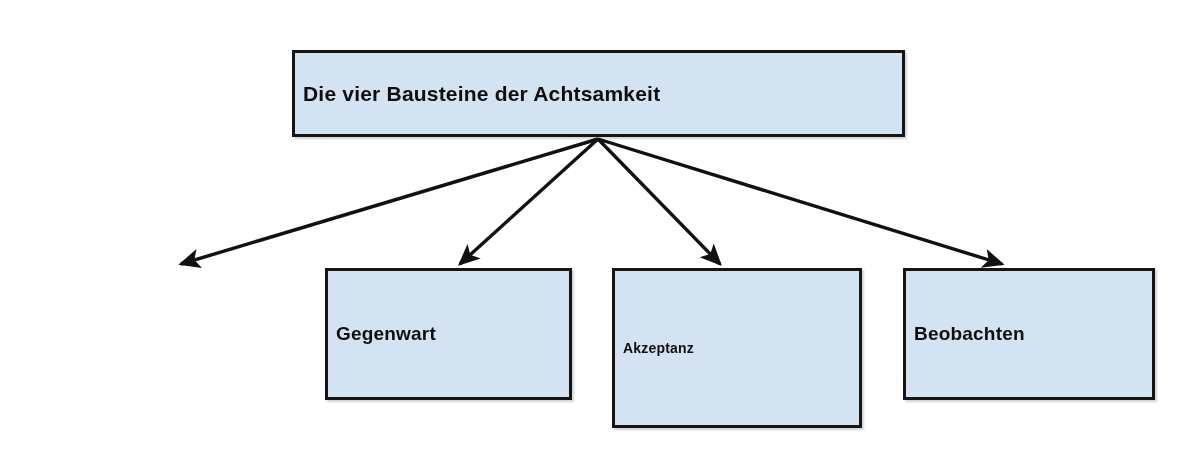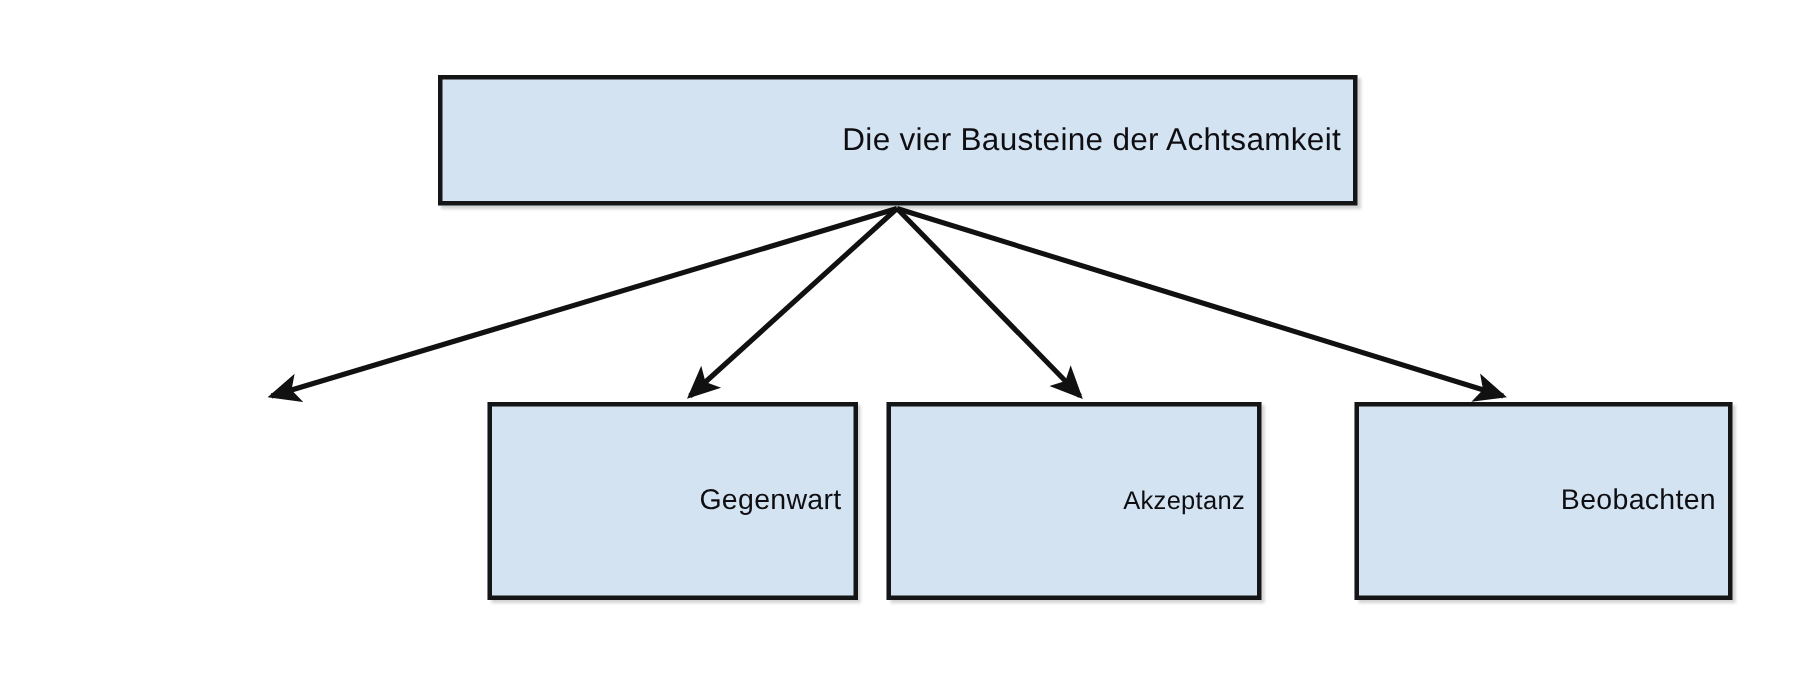--- a/index.html
+++ b/index.html
@@ -26,24 +26,24 @@
     height: 457px;
     pointer-events: none;
   }
   .node-box {
     position: absolute;
     box-sizing: border-box;
     background: #d4e3f1;
     border: 3px solid #151515;
     display: flex;
     align-items: center;
-    justify-content: flex-end;
+    justify-content: flex-start;
     text-align: center;
     color: #0e0e12;
-    font-weight: normal;
+    font-weight: bold;
     letter-spacing: 0.2px;
     line-height: 1.32;
     box-shadow: 2px 2px 2px rgba(0,0,0,0.18);
   }
   .node-label {
     display: block;
     padding: 0 8px;
     white-space: pre-line;
   }
   #root-node {
@@ -61,25 +61,25 @@
     font-size: 19px;
   }
   #child-node-1 {
     left: 325px;
     top: 268px;
     width: 247px;
     height: 132px;
     font-size: 19px;
   }
   #child-node-2 {
-    left: 591px;
+    left: 612px;
     top: 268px;
     width: 250px;
-    height: 132px;
-    font-size: 17px;
+    height: 160px;
+    font-size: 14px;
   }
   #child-node-3 {
     left: 883px;
     top: 268px;
     width: 252px;
     height: 132px;
     font-size: 19px;
     margin-left: 20px;
   }
 </style>

